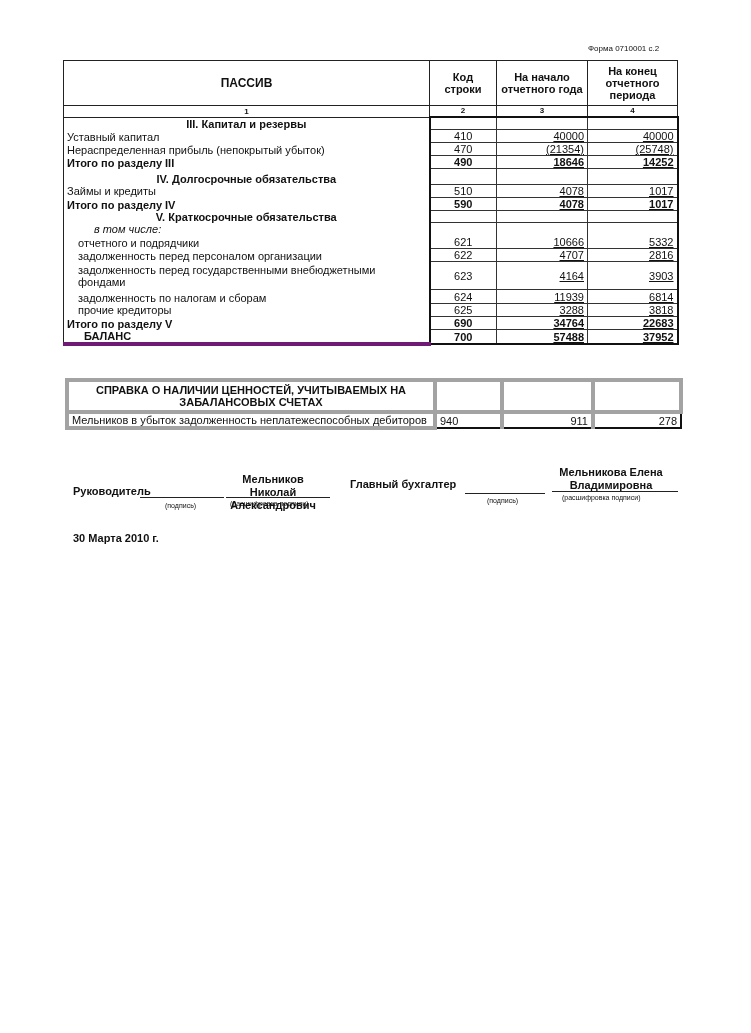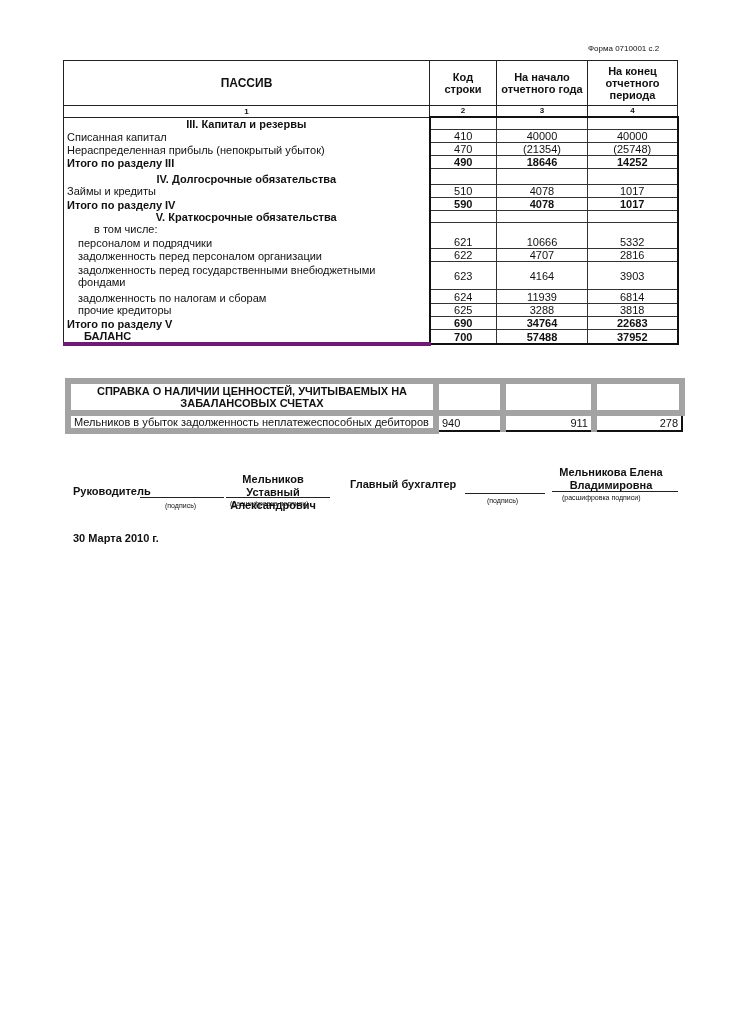--- a/index.html
+++ b/index.html
@@ -11,34 +11,34 @@
   .form-id { left: 588px; top: 44px; font-size: 8px; }
   
   .main { left: 63px; top: 60px; width: 614px; }
   .main table { border-collapse: collapse; width: 614px; table-layout: fixed; }
   .main td { font-size: 11px; padding: 0 3px; line-height: 12px; vertical-align: bottom; }
   .hdr td { border: 1px solid #222; text-align: center; vertical-align: middle; font-weight: bold; }
   .hdr .title { font-size: 12px; }
   .num-row td { border: 1px solid #222; text-align: center; font-size: 8px; font-weight: bold; height: 10px; line-height: 10px; }
   .outer-left { border-left: 1px solid #222; }
   .c-code { border: 1px solid #333; text-align: center; }
-  .c-val { border: 1px solid #333; text-align: center; }
+  .c-val { border: 1px solid #333; text-align: right; text-decoration: underline; }
   .bold { font-weight: bold; }
   .sec { text-align: center; font-weight: bold; font-size: 12px; }
   .right { }
-  .ind1 { padding-left: 30px !important; }
+  .ind1 { padding-left: 30px !important; font-style: italic; }
   .ind2 { padding-left: 14px !important; }
   .thick-l { border-left: 2px solid #111 !important; }
   .thick-r { border-right: 2px solid #111 !important; }
   .thick-b { border-bottom: 2px solid #111 !important; }
   .thick-t { border-top: 2px solid #111 !important; }
   
   .ref { left: 65px; top: 378px; width: 614px; }
   .ref table { border-collapse: collapse; width: 614px; table-layout: fixed; }
-  .ref td { border: 6px solid #a3a3a3; font-size: 11px; padding: 0 3px; margin-top: 46px; }
+  .ref td { border: 4px solid #a3a3a3; font-size: 11px; padding: 0 3px; margin-top: 46px; }
   
   .sig { font-weight: bold; font-size: 11px; }
   .sig-small { font-size: 7px; }
   .line { border-top: 1px solid #222; height: 0; }
 </style>
 </head>
 <body>
 
 <div class="abs form-id">Форма 0710001 с.2</div>
 
@@ -64,21 +64,21 @@
     <td>4</td>
   </tr>
 
   <tr style="height:12px">
     <td class="outer-left sec" style="vertical-align:top">III. Капитал и резервы</td>
     <td class="c-code thick-l thick-t"></td>
           <td class="c-val thick-t"></td>
           <td class="c-val thick-t thick-r"></td>
   </tr>
   <tr style="height:13px">
-    <td class="outer-left">Списанная капитал</td>
+    <td class="outer-left">Уставный капитал</td>
     <td class="c-code thick-l">410</td>
     <td class="c-val">40000</td>
     <td class="c-val thick-r">40000</td>
   </tr>
   <tr style="height:13px">
     <td class="outer-left">Нераспределенная прибыль (непокрытый убыток)</td>
     <td class="c-code thick-l">470</td>
     <td class="c-val">(21354)</td>
     <td class="c-val thick-r">(25748)</td>
   </tr>
@@ -114,21 +114,21 @@
           <td class="c-val"></td>
           <td class="c-val thick-r"></td>
   </tr>
   <tr style="height:11px">
     <td class="outer-left ind1">в том числе:</td>
     <td class="c-code thick-l" style="border-bottom:none"></td>
           <td class="c-val" style="border-bottom:none"></td>
           <td class="c-val thick-r" style="border-bottom:none"></td>
   </tr>
   <tr style="height:14px">
-    <td class="outer-left ind2">персоналом и подрядчики</td>
+    <td class="outer-left ind2">отчетного и подрядчики</td>
     <td class="c-code thick-l" style="border-top:none">621</td>
     <td class="c-val" style="border-top:none">10666</td>
     <td class="c-val thick-r" style="border-top:none">5332</td>
   </tr>
   <tr style="height:13px">
     <td class="outer-left ind2">задолженность перед персоналом организации</td>
     <td class="c-code thick-l">622</td>
     <td class="c-val">4707</td>
     <td class="c-val thick-r">2816</td>
   </tr>
@@ -188,21 +188,21 @@
     <td style="text-align:right;border-bottom:2px solid #111;border-right:2px solid #111">278</td>
   </tr>
 </tbody>
     </table>
 </div>
 
 <div class="abs sig" style="left:73px;top:485px">Руководитель</div>
 <div class="abs line" style="left:140px;top:497px;width:84px"></div>
 <div class="abs sig-small" style="left:165px;top:502px">(подпись)</div>
 <div class="abs sig" style="left:218px;top:473px;width:110px;text-align:center;line-height:13px">
-  <div>Мельников Уставный</div>
+  <div>Мельников Николай</div>
   <div>Александрович</div>
 </div>
 <div class="abs line" style="left:226px;top:497px;width:104px"></div>
 <div class="abs sig-small" style="left:230px;top:500px">(расшифровка подписи)</div>
 
 <div class="abs sig" style="left:350px;top:478px">Главный бухгалтер</div>
 <div class="abs line" style="left:465px;top:493px;width:80px"></div>
 <div class="abs sig-small" style="left:487px;top:497px">(подпись)</div>
 <div class="abs sig" style="left:552px;top:466px;width:118px;text-align:center;line-height:13px">
   <div>Мельникова Елена</div>

